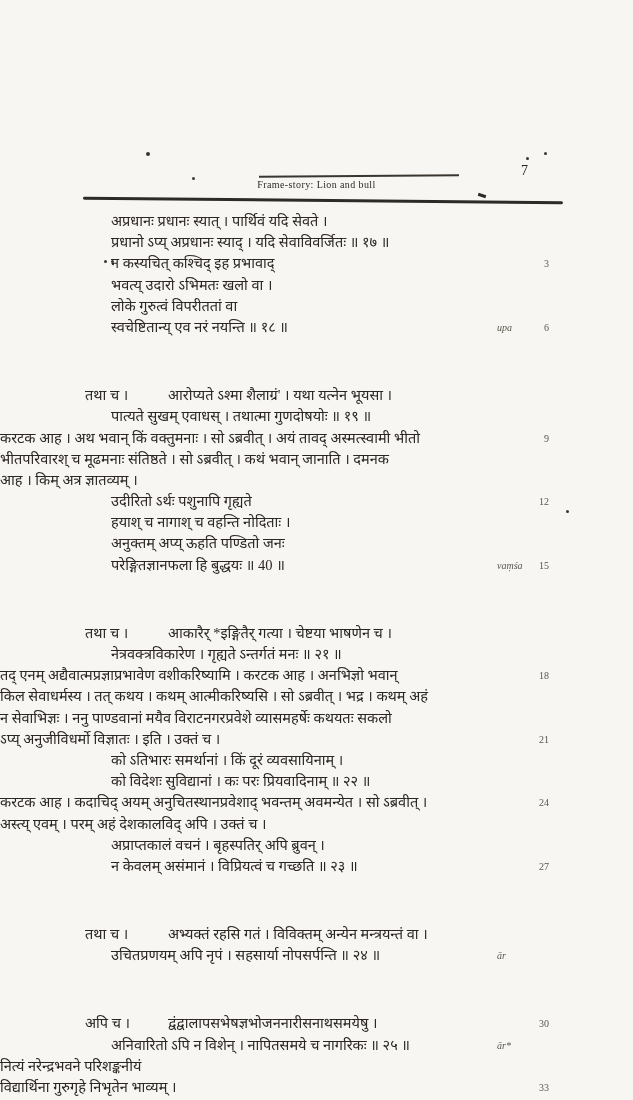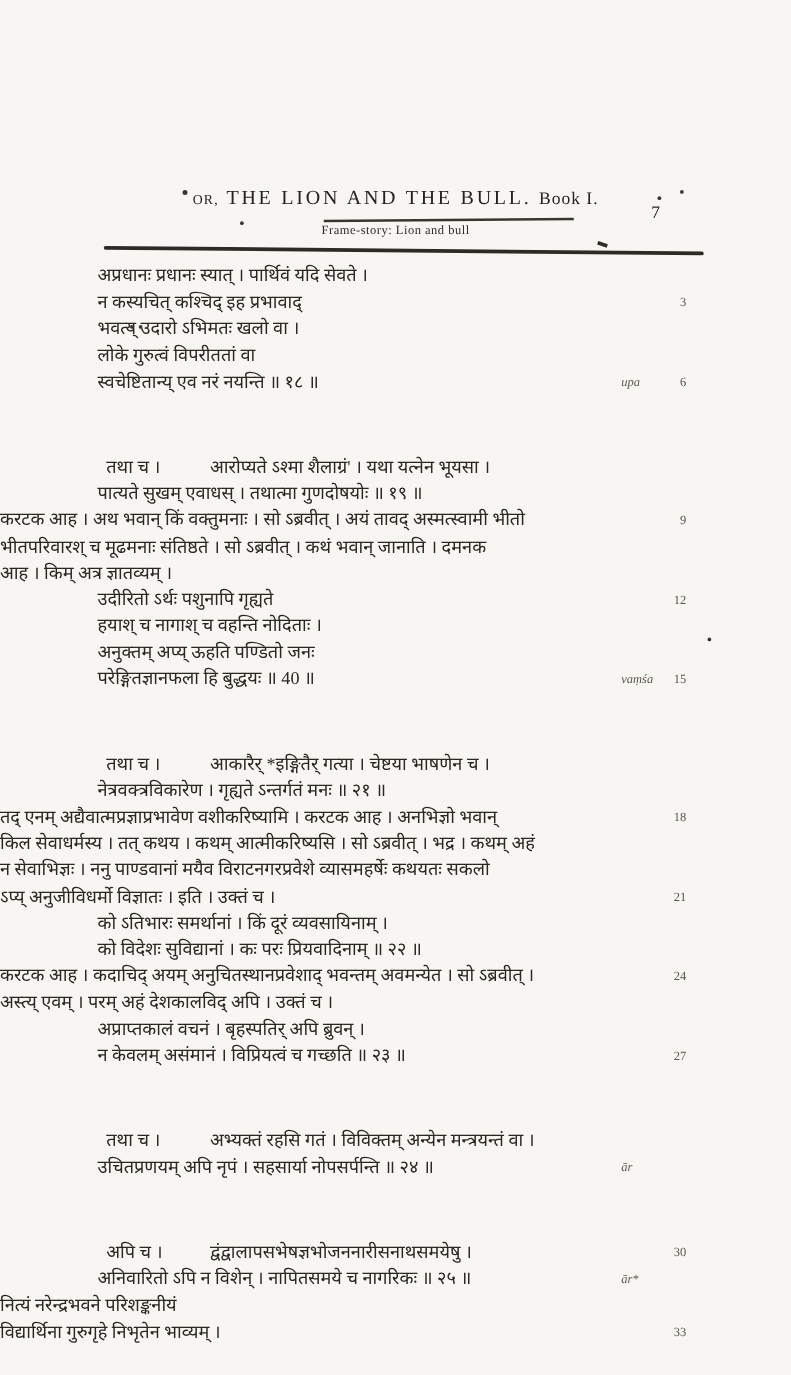--- a/index.html
+++ b/index.html
@@ -43,54 +43,56 @@
   
   #body-lines{
     position:absolute;top:211px;left:0;width:100%;
   }
   .line{
     position:relative;height:21.2px;
     font-size:14.5px;line-height:21px;white-space:nowrap;
     color:#2b2622;
   }
   .line.prose{}
-  .line.verse{padding-left:78px;}
+  .line.verse{padding-left:111px;}
   .line.verse2{}
   .line.labeled{padding-left:0;margin-top:47px;}
   .line.labeled .label{position:absolute;left:85px;top:0;}
   .line.labeled .text{position:absolute;left:168px;top:0;}
   .mnote{
     position:absolute;left:497px;top:4px;width:52px;
     display:flex;justify-content:space-between;
     font-size:10px;line-height:14px;color:#5b554e;
   }
   .mnote .meter{font-style:italic;}
   .mnote .num{font-style:normal;}
   
   .dot{position:absolute;width:3px;height:3px;border-radius:50%;background:#3a3631;}
 </style>
 </head>
 <body>
 
 <div id="page">
 
-  <div class="title-line">
-    <span class="title-prefix">OR,</span><span class="title-main">THE LION AND THE BULL.</span><span class="title-book">Book I.</span>
-  </div>
   <span class="pnum">7</span>
 
   <div class="short-rule"></div>
   <div class="subtitle">Frame-story: Lion and bull</div>
   <div class="long-rule"></div>
   <div class="rule-tick"></div>
 
   <div id="body-lines">
       <div class="line verse">
       
       <span class="text">अप्रधानः प्रधानः स्यात् । पार्थिवं यदि सेवते ।</span>
+      
+    </div>
+      <div class="line verse">
+      
+      <span class="text">प्रधानो ऽप्य् अप्रधानः स्याद् । यदि सेवाविवर्जितः ॥ १७ ॥</span>
       
     </div>
       <div class="line verse">
       
       <span class="text">न कस्यचित् कश्चिद् इह प्रभावाद्</span>
       <span class="mnote">
         <i class="meter"></i>
         <i class="num">3</i>
       </span>
     </div>

